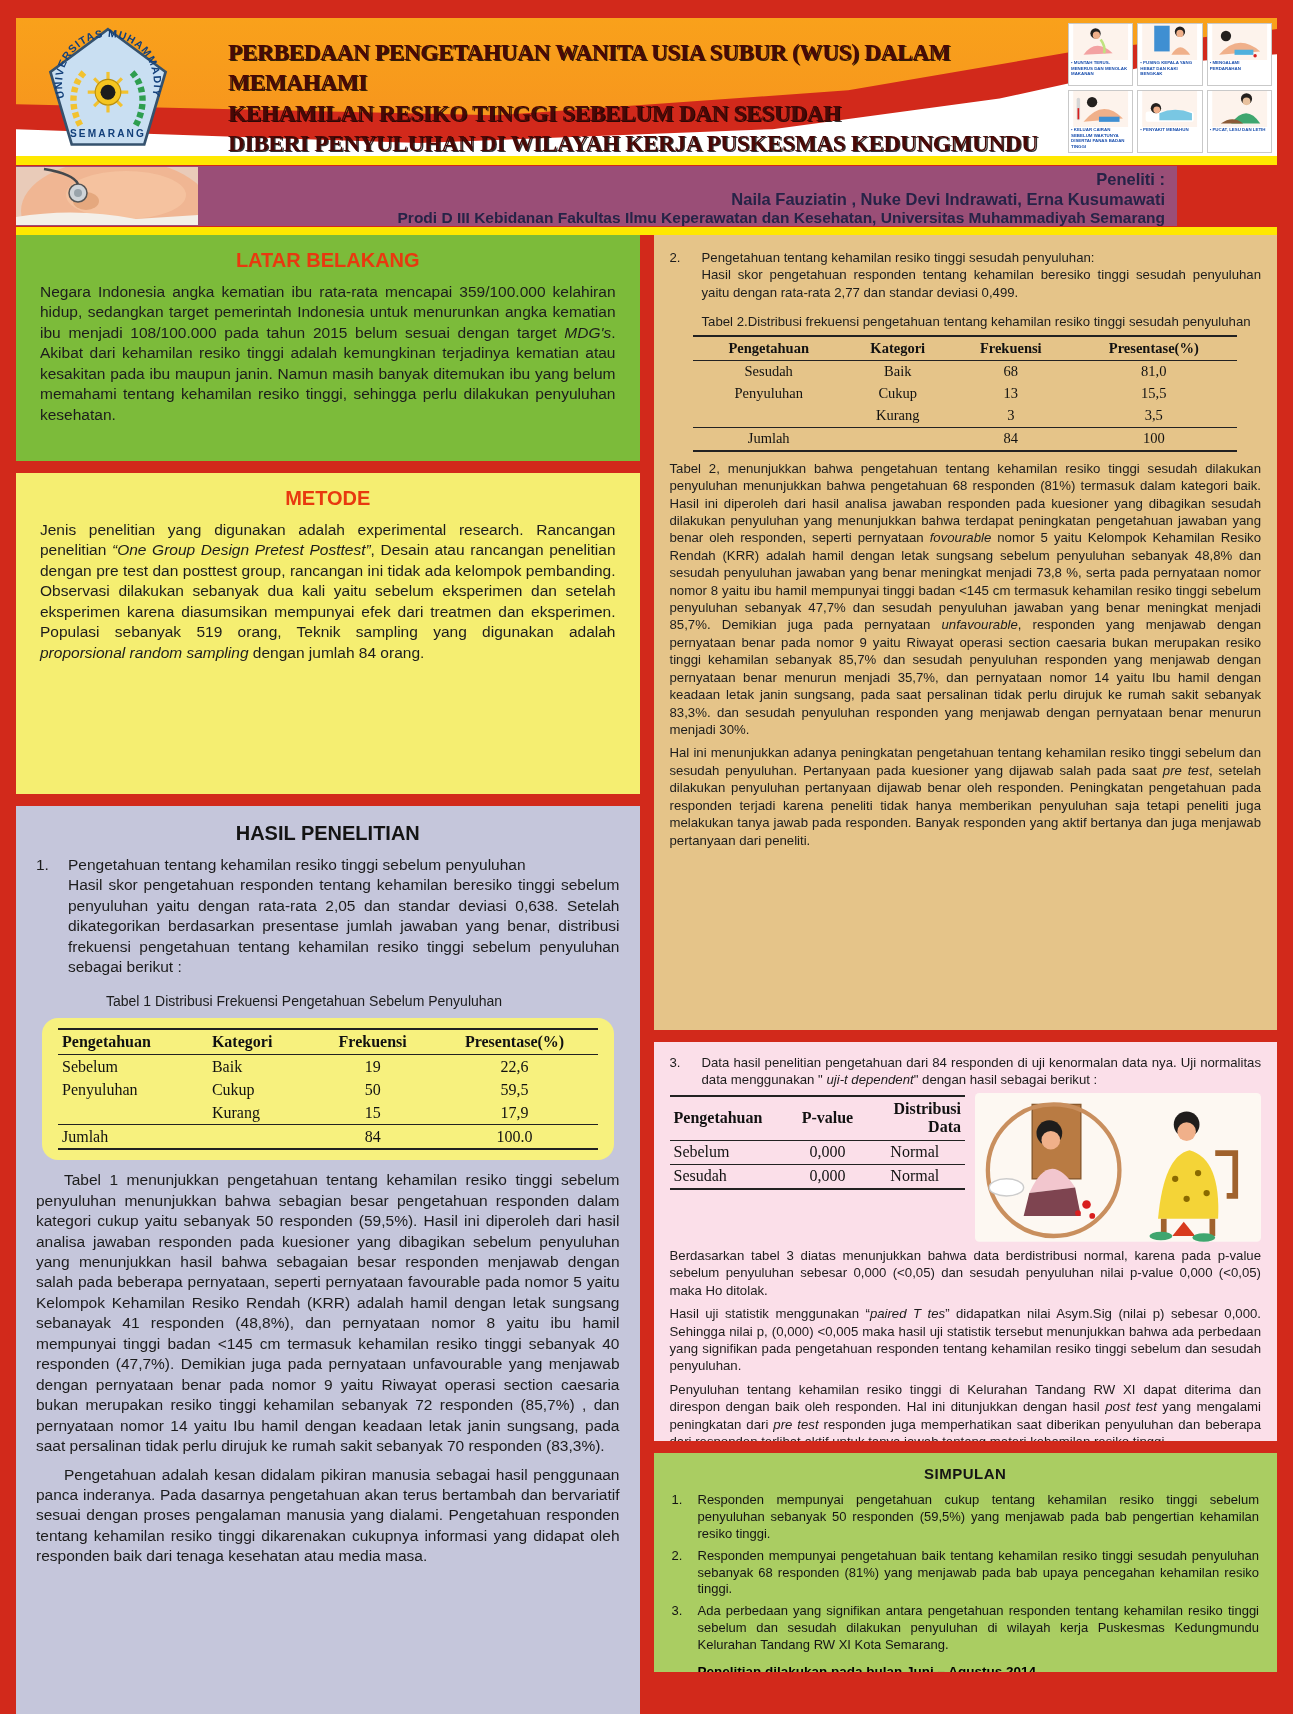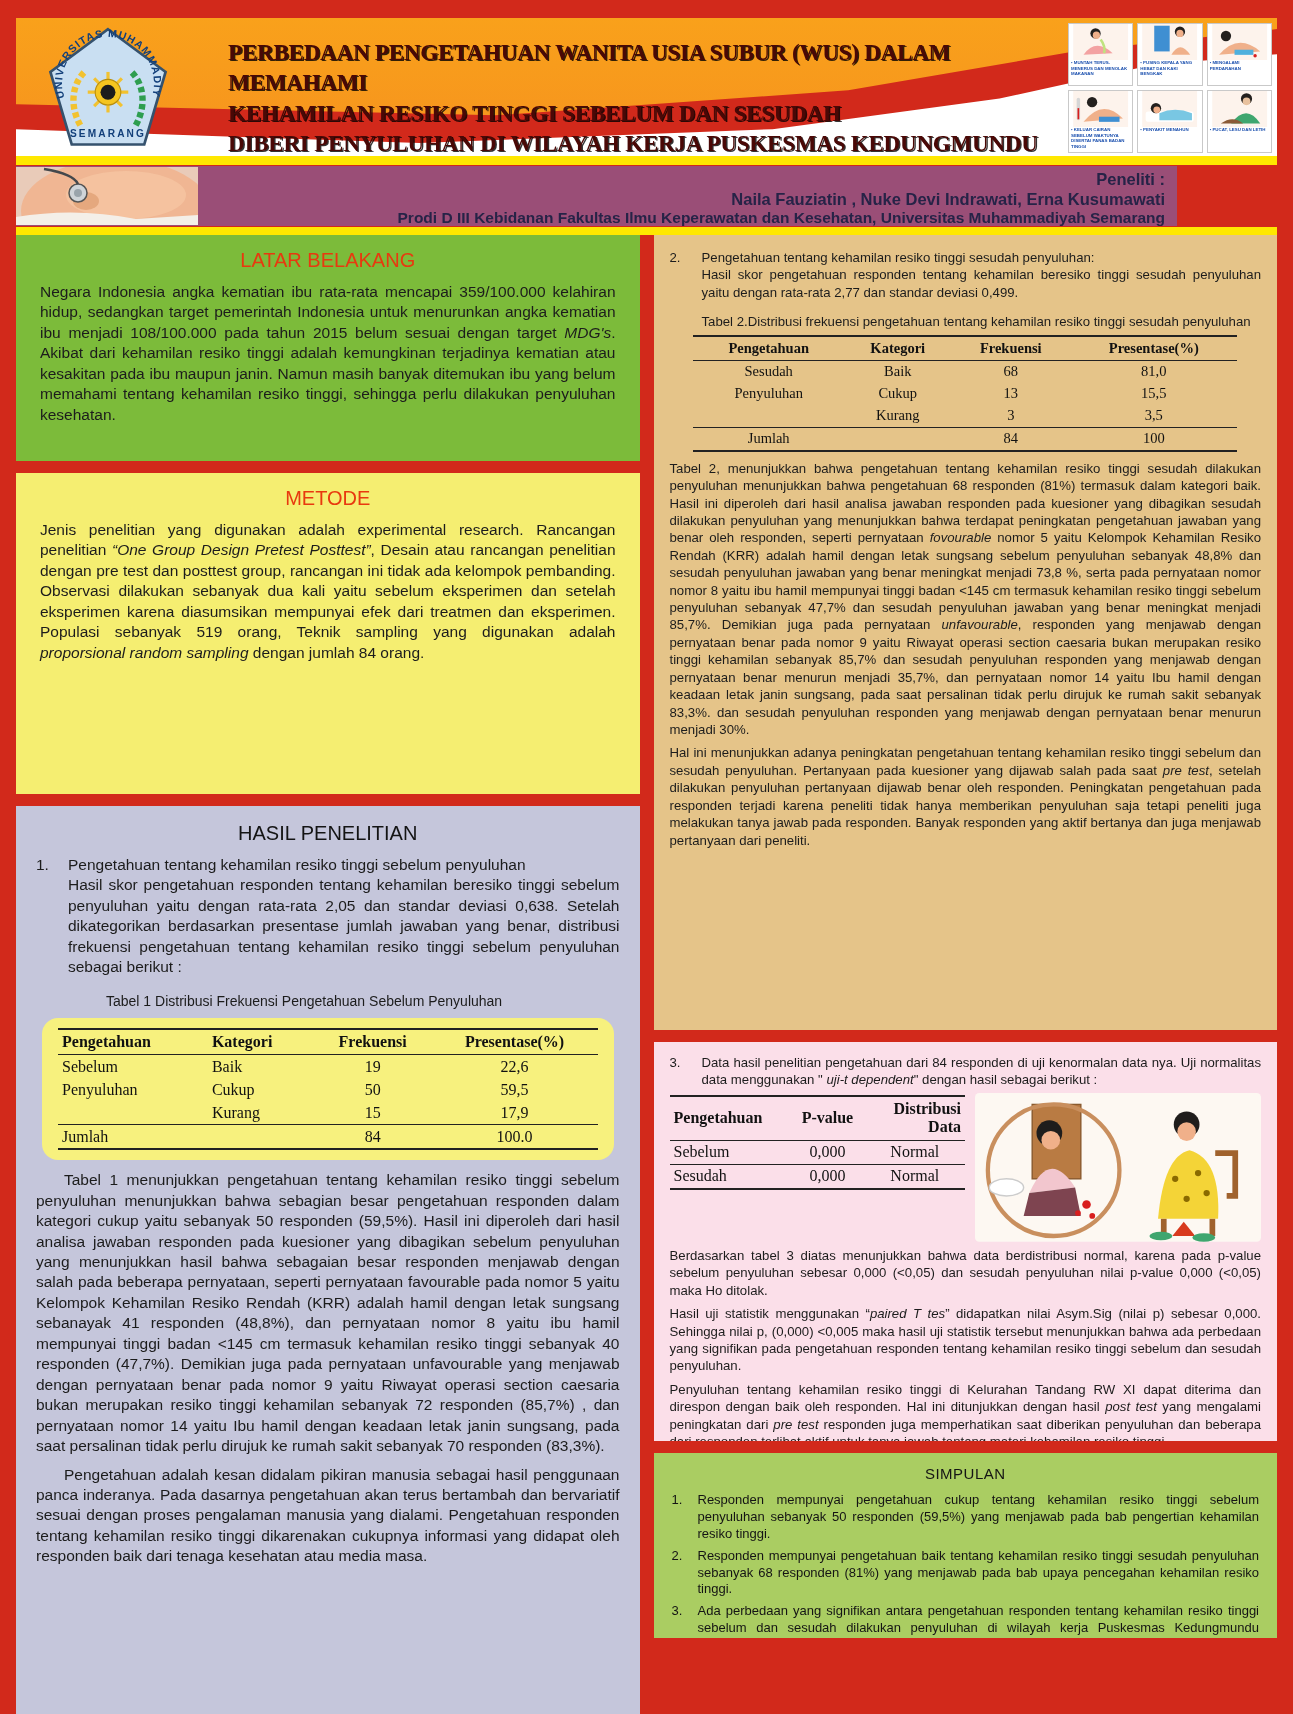--- a/index.html
+++ b/index.html
@@ -50,21 +50,21 @@
   .bar .btext{
     position:absolute;right:12px;top:3px;text-align:right;line-height:1.22;
     color:#262347;font-weight:bold;
   }
   .bar .lbl,.bar .names{font-size:16.5px;}
   .bar .affil{font-size:15.5px;}
   
   .content{position:absolute;top:235px;left:16px;right:16px;display:flex;gap:14px;}
   .col{flex:1;display:flex;flex-direction:column;gap:12px;min-width:0;}
   .box{box-sizing:border-box;overflow:hidden;}
-  .box-title{text-align:center;font-weight:normal;font-size:20px;margin:8px 0 10px;}
+  .box-title{text-align:center;font-weight:bold;font-size:20px;margin:8px 0 10px;}
   .red-title{color:#e8390f;}
   .blk-title{color:#141414;}
   
   .box-lb{background:#7cbb3a;height:226px;padding:6px 24px;}
   .box-met{background:#f5ee71;height:321px;padding:6px 24px;}
   .box-hasil{background:#c5c6db;height:961px;padding:8px 20px;}
   .ltext{font-size:15.5px;line-height:1.32;text-align:justify;color:#1c1c1c;}
   .numitem{display:flex;gap:10px;margin-top:4px;}
   .numitem .num{flex:none;width:22px;}
   .numitem .ntext{flex:1;min-width:0;}
@@ -74,21 +74,21 @@
   .dtable th{border-top:2px solid #222;border-bottom:1.5px solid #222;padding:3px 4px;font-weight:bold;}
   .dtable td{padding:2.5px 4px;}
   .dtable tr.total td{border-top:1.5px solid #222;border-bottom:2px solid #222;}
   .t1 {font-size:16px;}
   .c-l{text-align:left;}
   .c-c{text-align:center;}
   .para{margin:8px 0 0;text-indent:28px;}
   
   .box-tan{background:#e5c489;height:795px;padding:10px 16px;}
   .box-pink{background:#fbdfe9;height:399px;padding:8px 16px;}
-  .box-simp{background:#aacd62;height:185px;padding:4px 18px;}
+  .box-simp{background:#aacd62;height:219px;padding:4px 18px;}
   .rtext{font-size:13.2px;line-height:1.32;text-align:justify;color:#1c1c1c;}
   .caption2{margin:12px 0 2px;}
   .t2wrap{width:92%;margin:4px auto 8px;}
   .t2{font-size:14.5px;}
   .rpara{margin:6px 0 0;}
   .t3band{display:flex;gap:10px;margin:4px 0 6px;align-items:flex-start;}
   .t3wrap{flex:1;min-width:0;padding-top:2px;}
   .t3{font-size:16px;}
   .t3 th{line-height:1.15;}
   .illus3{flex:none;width:286px;height:148px;}

